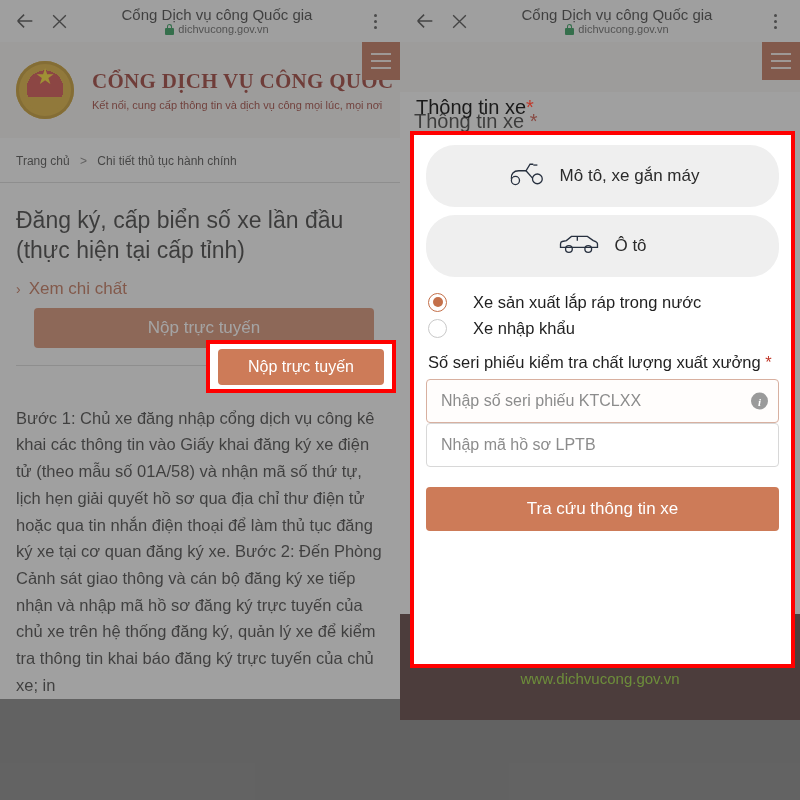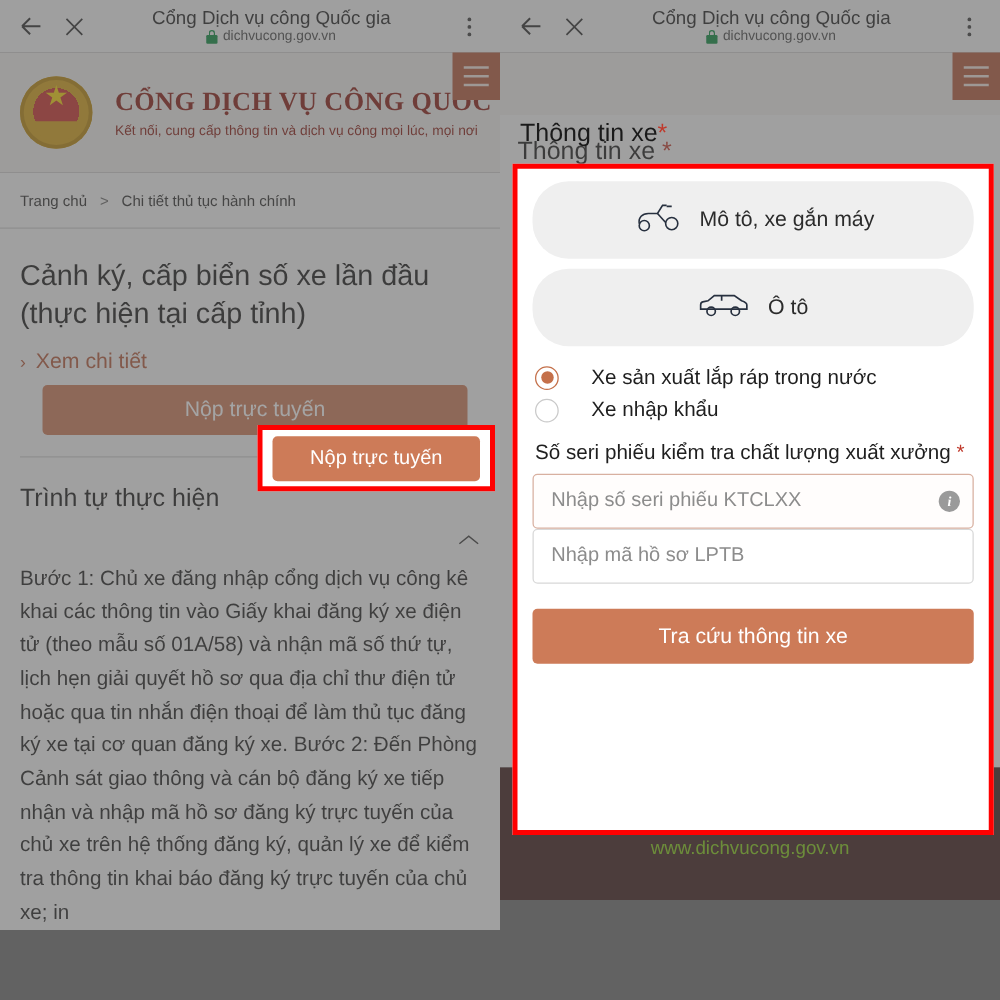--- a/index.html
+++ b/index.html
@@ -175,30 +175,29 @@
         </div>
     </div>
 
     <div class="crumbs">
       <span>Trang chủ</span>
       <span class="sep">&gt;</span>
       <span>Chi tiết thủ tục hành chính</span>
     </div>
 
     <div class="lbody">
-      <div class="proc-title">Cảnh ký, cấp biển số xe lần đầu (thực hiện tại cấp tỉnh)</div>
+      <div class="proc-title">Đăng ký, cấp biển số xe lần đầu (thực hiện tại cấp tỉnh)</div>
       <div class="see-detail">
         <span class="chev">›</span>
-        <span>Xem chi tiết</span>
+        <span>Xem chi chất</span>
       </div>
       <div class="submit-row">
         <div class="nop-btn">Nộp trực tuyến</div>
       </div>
       <div class="sec-div"></div>
-      <div class="sec-title">Trình tự thực hiện</div>
       <div class="collapse-chev">
         <svg width="18" height="12" viewBox="0 0 24 14" fill="none" stroke="#3a3a3a" stroke-width="1.6">
             <path d="M2 11L12 3l10 8"></path>
           </svg>
       </div>
       <div class="para">Bước 1: Chủ xe đăng nhập cổng dịch vụ công kê khai các thông tin vào Giấy khai đăng ký xe điện tử (theo mẫu số 01A/58) và nhận mã số thứ tự, lịch hẹn giải quyết hồ sơ qua địa chỉ thư điện tử hoặc qua tin nhắn điện thoại để làm thủ tục đăng ký xe tại cơ quan đăng ký xe.
 Bước 2: Đến Phòng Cảnh sát giao thông và cán bộ đăng ký xe tiếp nhận và nhập mã hồ sơ đăng ký trực tuyến của chủ xe trên hệ thống đăng ký, quản lý xe để kiểm tra thông tin khai báo đăng ký trực tuyến của chủ xe; in</div>
     </div>
 
     <div class="veil"></div>

